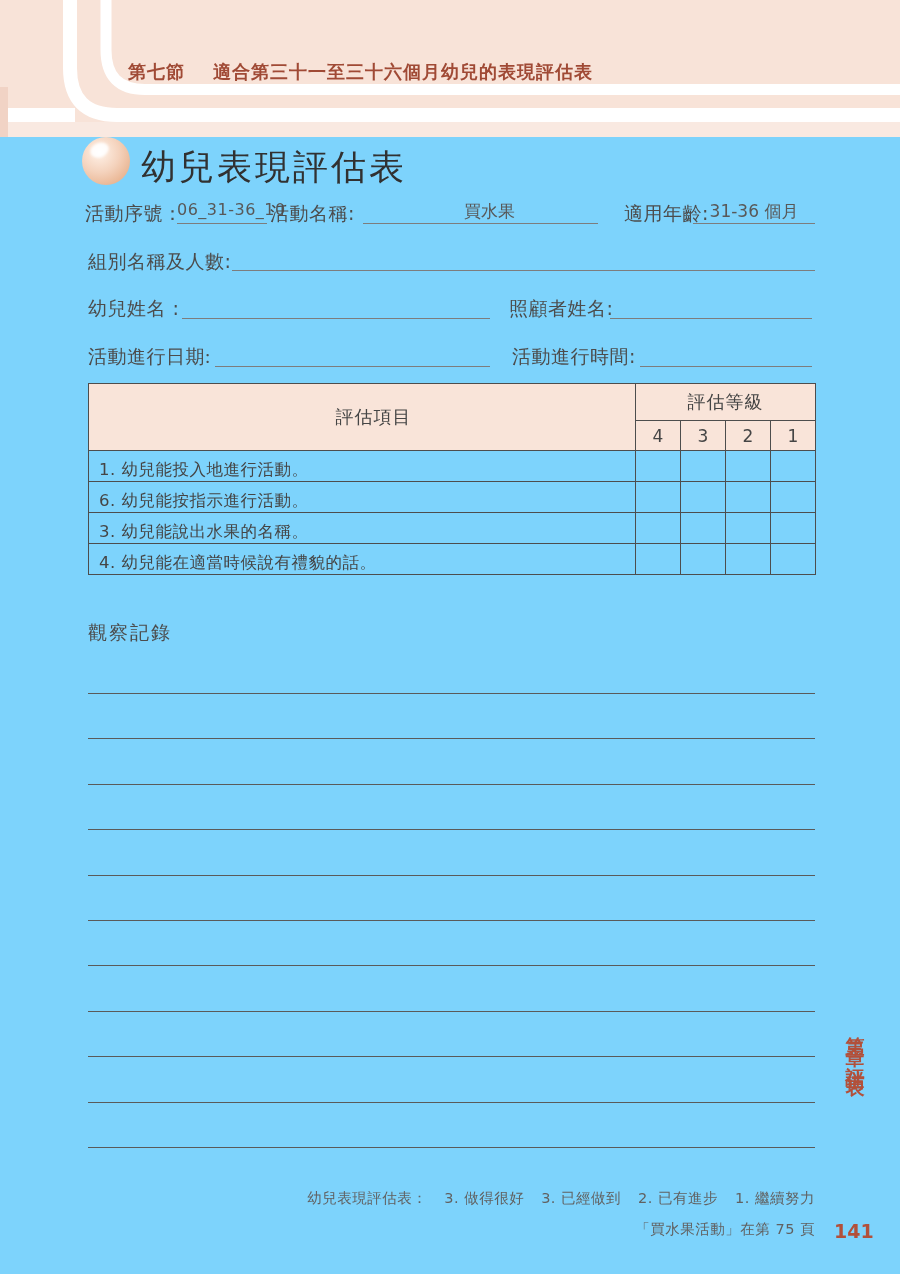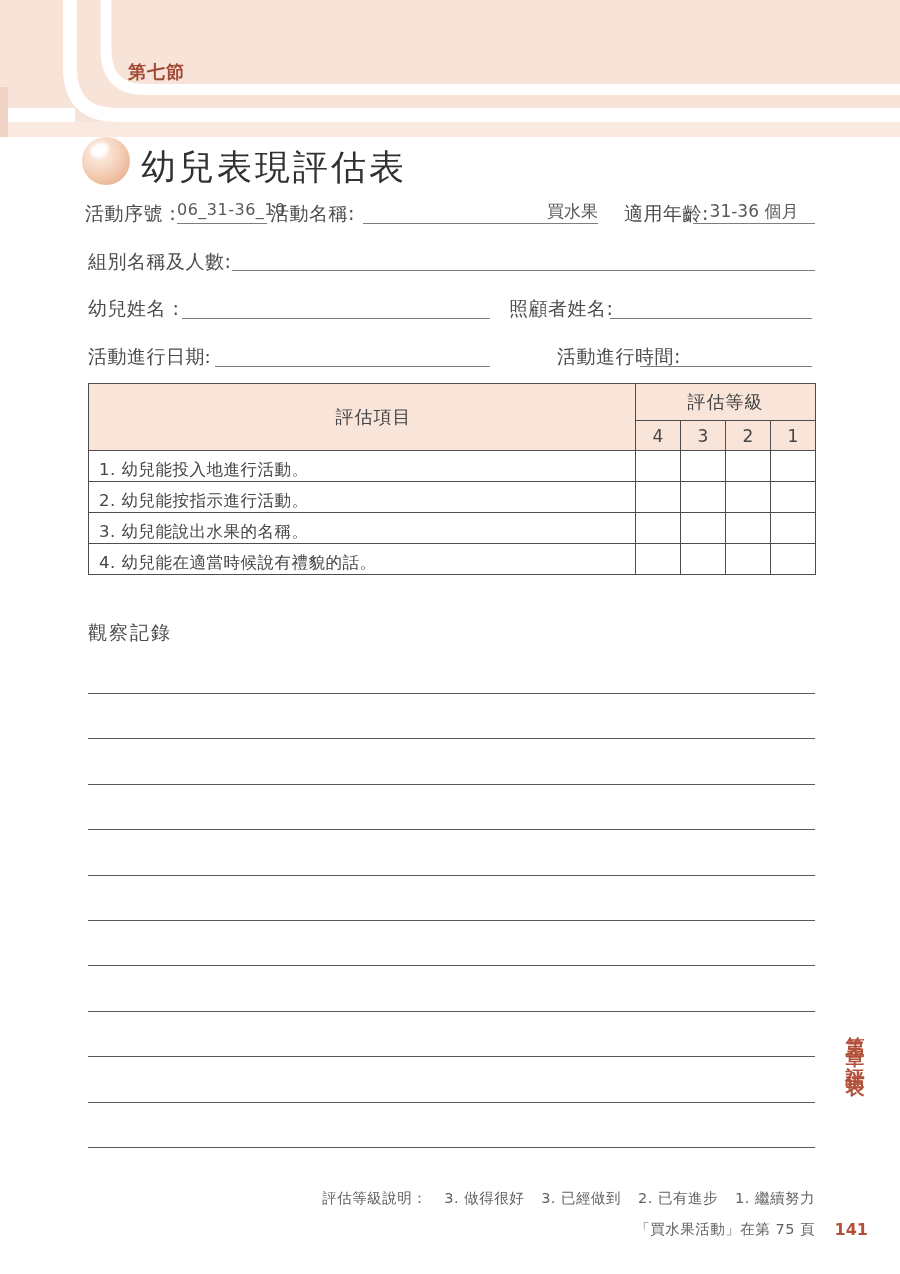--- a/index.html
+++ b/index.html
@@ -1,17 +1,17 @@
 <!DOCTYPE html>
 <html><head>
 <meta charset="utf-8">
 <style>
   html,body{margin:0;padding:0;background:#e9e9e9;}
   .page{
-    position:relative;width:900px;height:1274px;background:#ffffff;
+    position:relative;width:900px;height:1274px;background:#7dd3fc;
     margin:0 auto;overflow:hidden;
     font-family:"DejaVu Sans","Liberation Sans",sans-serif;
     color:#4a4a4a;
   }
   
   .header-svg{position:absolute;top:0;left:0;}
   .section-header{
     position:absolute;left:128px;top:60px;display:flex;gap:28px;
     font-size:18px;font-weight:bold;color:#a04a35;letter-spacing:1px;white-space:nowrap;
   }
@@ -28,21 +28,21 @@
     position:absolute;left:141px;top:144px;font-size:35px;color:#313131;
     letter-spacing:3px;white-space:nowrap;
   }
   
   .flabel{position:absolute;font-size:19px;color:#4c4c4c;letter-spacing:0.5px;white-space:nowrap;}
   .fline{
     position:absolute;border-bottom:1.6px solid #7d7d7d;height:24px;
     font-size:17px;color:#585858;text-align:center;white-space:nowrap;box-sizing:border-box;
   }
   .fline.mono{font-size:16px;letter-spacing:0.5px;}
-  .fline.leftpad{text-align:right;padding-left:18px;}
+  .fline.leftpad{text-align:center;padding-left:18px;}
   
   .assess{position:absolute;left:88px;top:383px;border-collapse:collapse;table-layout:fixed;width:727px;}
   .assess td,.assess th{border:1.6px solid #4d4d4d;font-weight:normal;color:#454545;box-sizing:border-box;}
   .assess .hdr{background:#f9e4d9;text-align:center;font-size:18px;letter-spacing:1px;}
   .assess .grade-num{background:#f9e4d9;text-align:center;font-size:17px;height:30px;}
   .assess .item-cell{font-size:16.5px;padding:8px 0 0 10px;height:31px;letter-spacing:0.5px;}
   
   .obs-label{position:absolute;left:88px;top:620px;font-size:19px;color:#4c4c4c;letter-spacing:2px;}
   .obs-lines{position:absolute;left:88px;top:693px;width:727px;height:470px;}
   .obs-lines .rule{position:absolute;left:0;width:727px;height:0;border-top:1.6px solid #5a5a5a;}
@@ -55,39 +55,40 @@
     position:absolute;right:85px;top:1220px;font-size:14.5px;color:#616161;
     white-space:nowrap;letter-spacing:0.5px;
   }
   .side-tab{
     position:absolute;left:845px;top:1022px;writing-mode:vertical-rl;
     font-size:19px;font-weight:bold;color:#b2503a;letter-spacing:5px;line-height:22px;
   }
   .side-tab .gap{display:inline-block;height:14px;}
   .page-num{
     position:absolute;left:834px;top:1220px;width:34px;text-align:right;
-    font-size:16px;font-weight:bold;color:#b2503a;
+    font-size:19px;font-weight:bold;color:#b2503a;
   }
 </style>
 </head>
 <body>
 
 <div class="page">
 
   <svg class="header-svg" width="900" height="140" viewBox="0 0 900 140">
     <rect x="0" y="0" width="900" height="123" fill="#f8e3d8"></rect>
     <rect x="0" y="122" width="900" height="15" fill="#f9e9e1"></rect>
     <rect x="-5" y="108" width="80" height="14" fill="#ffffff"></rect>
     <path d="M 70,-10 L 70,68 Q 70,115 117,115 L 905,115" stroke="#ffffff" stroke-width="14" fill="none"></path>
     <path d="M 106,-10 L 106,50 Q 106,89.5 145,89.5 L 905,89.5" stroke="#ffffff" stroke-width="11" fill="none"></path>
     <rect x="0" y="87" width="8" height="50" fill="#f1d3c5"></rect>
   </svg>
 
   <div class="section-header">
     <span>第七節</span>
+    <span>適合第三十一至三十六個月幼兒的表現評估表</span>
   </div>
 
   <div class="ball">
       <div class="hl"></div>
     </div>
   <div class="page-title">幼兒表現評估表</div>
 
   <div class="flabel" style="left:85px;top:201px;">活動序號：</div>
   <div class="fline mono" style="left:177px;top:200px;width:90px;">06_31-36_10</div>
   <div class="flabel" style="left:270px;top:201px;">活動名稱:</div>
@@ -98,21 +99,21 @@
   <div class="flabel" style="left:88px;top:249px;">組別名稱及人數:</div>
   <div class="fline" style="left:232px;top:247px;width:583px;"></div>
 
   <div class="flabel" style="left:88px;top:296px;">幼兒姓名 :</div>
   <div class="fline" style="left:182px;top:295px;width:308px;"></div>
   <div class="flabel" style="left:509px;top:296px;">照顧者姓名:</div>
   <div class="fline" style="left:610px;top:295px;width:202px;"></div>
 
   <div class="flabel" style="left:88px;top:344px;font-family:Liberation Serif, serif;">活動進行日期:</div>
   <div class="fline" style="left:215px;top:343px;width:275px;"></div>
-  <div class="flabel" style="left:512px;top:344px;margin-left:45px;">活動進行時間:</div>
+  <div class="flabel" style="left:512px;top:344px;">活動進行時間:</div>
   <div class="fline" style="left:640px;top:343px;width:172px;"></div>
 
   <table class="assess">
     <colgroup>
       <col style="width:547px">
         <col style="width:45px">
         <col style="width:45px">
         <col style="width:45px">
         <col style="width:45px">
     </colgroup>
@@ -128,21 +129,21 @@
       <td class="grade-num">1</td>
     </tr>
     <tr>
       <td class="item-cell">1. 幼兒能投入地進行活動。</td>
       <td></td>
           <td></td>
           <td></td>
           <td></td>
     </tr>
     <tr>
-      <td class="item-cell">2. 幼兒能按指示進行活動。</td>
+      <td class="item-cell">6. 幼兒能按指示進行活動。</td>
       <td></td>
           <td></td>
           <td></td>
           <td></td>
     </tr>
     <tr>
       <td class="item-cell">3. 幼兒能說出水果的名稱。</td>
       <td></td>
           <td></td>
           <td></td>
@@ -171,21 +172,21 @@
       <div class="rule" style="top: 363.2px;"></div>
       <div class="rule" style="top: 408.6px;"></div>
       <div class="rule" style="top: 454px;"></div>
     </div>
 
   <div class="side-tab">
     <span>第三章</span><span class="gap"></span><span>評估表</span>
   </div>
 
   <div class="legend">
-    <span>評估等級說明：</span>
+    <span>幼兒表現評估表：</span>
     <span>3. 做得很好</span>
     <span>3. 已經做到</span>
     <span>2. 已有進步</span>
     <span>1. 繼續努力</span>
   </div>
   <div class="reference">「買水果活動」在第 75 頁</div>
   <div class="page-num">141</div>
 
 </div>
 

